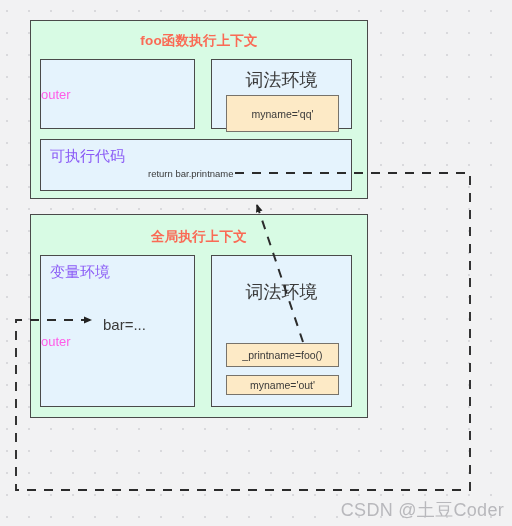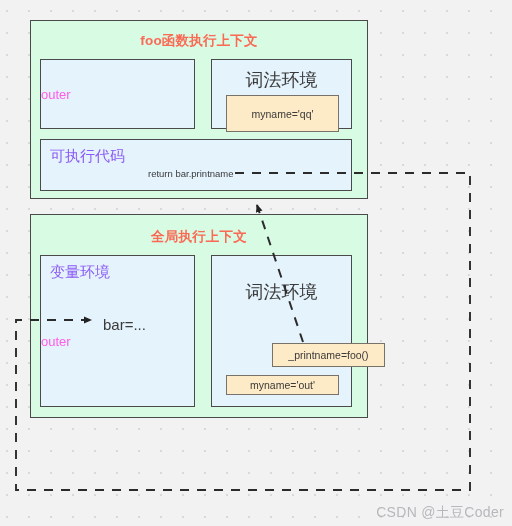--- a/index.html
+++ b/index.html
@@ -104,21 +104,21 @@
     top: 0;
     width: 512px;
     height: 526px;
     pointer-events: none;
     overflow: visible;
   }
   .watermark {
     position: absolute;
     right: 8px;
     bottom: 4px;
-    font-size: 14px;
+    font-size: 18px;
     color: #b8b8bc;
     white-space: nowrap;
     letter-spacing: .3px;
   }
 </style>
 </head>
 <body>
 
 <div id="canvas">
 
@@ -146,21 +146,21 @@
     <div class="ctx-title" style="top:13px;">全局执行上下文</div>
 
     <div class="sub-box" style="left:9px; top:40px; width:155px; height:152px;">
       <div class="sub-title-left" style="left:9px; top:7px;">变量环境</div>
       <div class="bar-label" style="left:62px; top:60px;">bar=...</div>
       <div class="pink-label" style="top:78px;">outer</div>
     </div>
 
     <div class="sub-box" style="left:180px; top:40px; width:141px; height:152px;">
       <div class="sub-title-center" style="top:24px;">词法环境</div>
-      <div class="var-box" style="left:14px; top:87px; width:113px; height:24px;margin-left:46px;">_printname=foo()</div>
+      <div class="var-box" style="left:14px; top:87px; width:113px; height:24px;">_printname=foo()</div>
       <div class="var-box" style="left:14px; top:119px; width:113px; height:20px;">myname='out'</div>
     </div>
   </div>
 
   <svg class="overlay" viewBox="0 0 512 526">
     <defs>
       <marker id="arrowRight" markerWidth="9" markerHeight="9" refX="7" refY="4" orient="auto" markerUnits="userSpaceOnUse">
         <path d="M0,0.6 L8,4 L0,7.4 Z" fill="#222"></path>
       </marker>
       <marker id="arrowUp" markerWidth="9" markerHeight="9" refX="7" refY="4" orient="auto" markerUnits="userSpaceOnUse">

